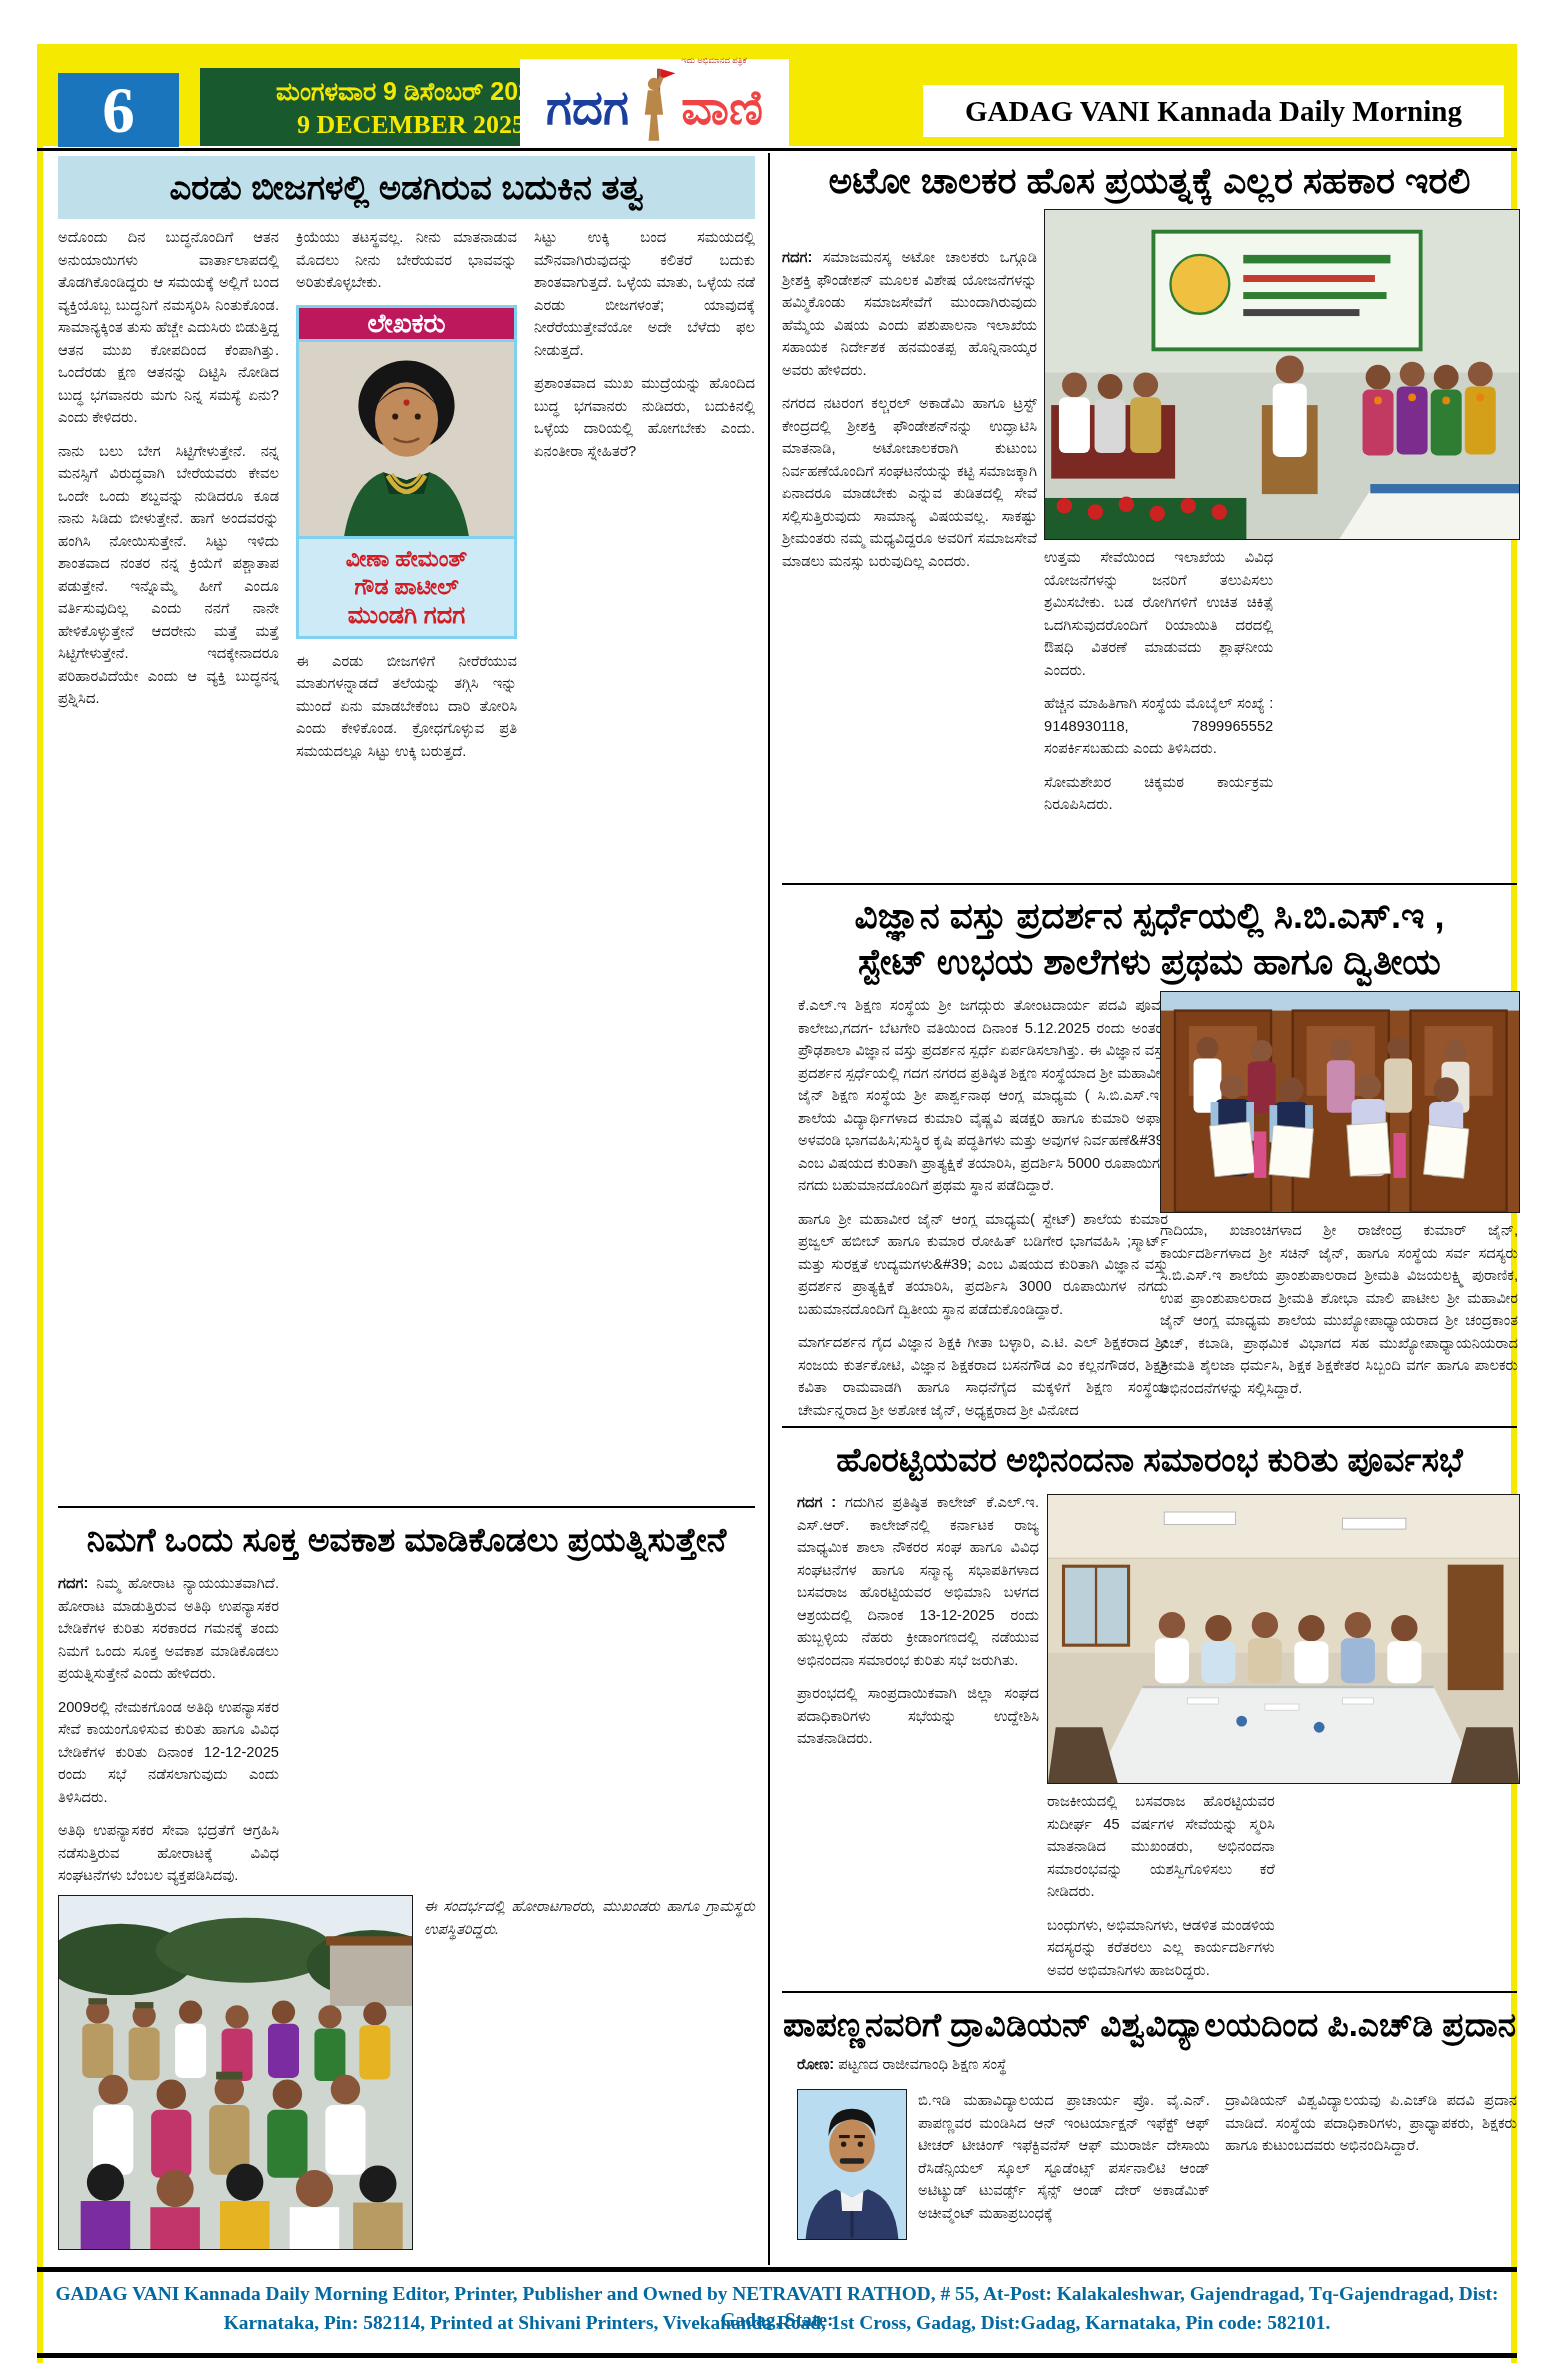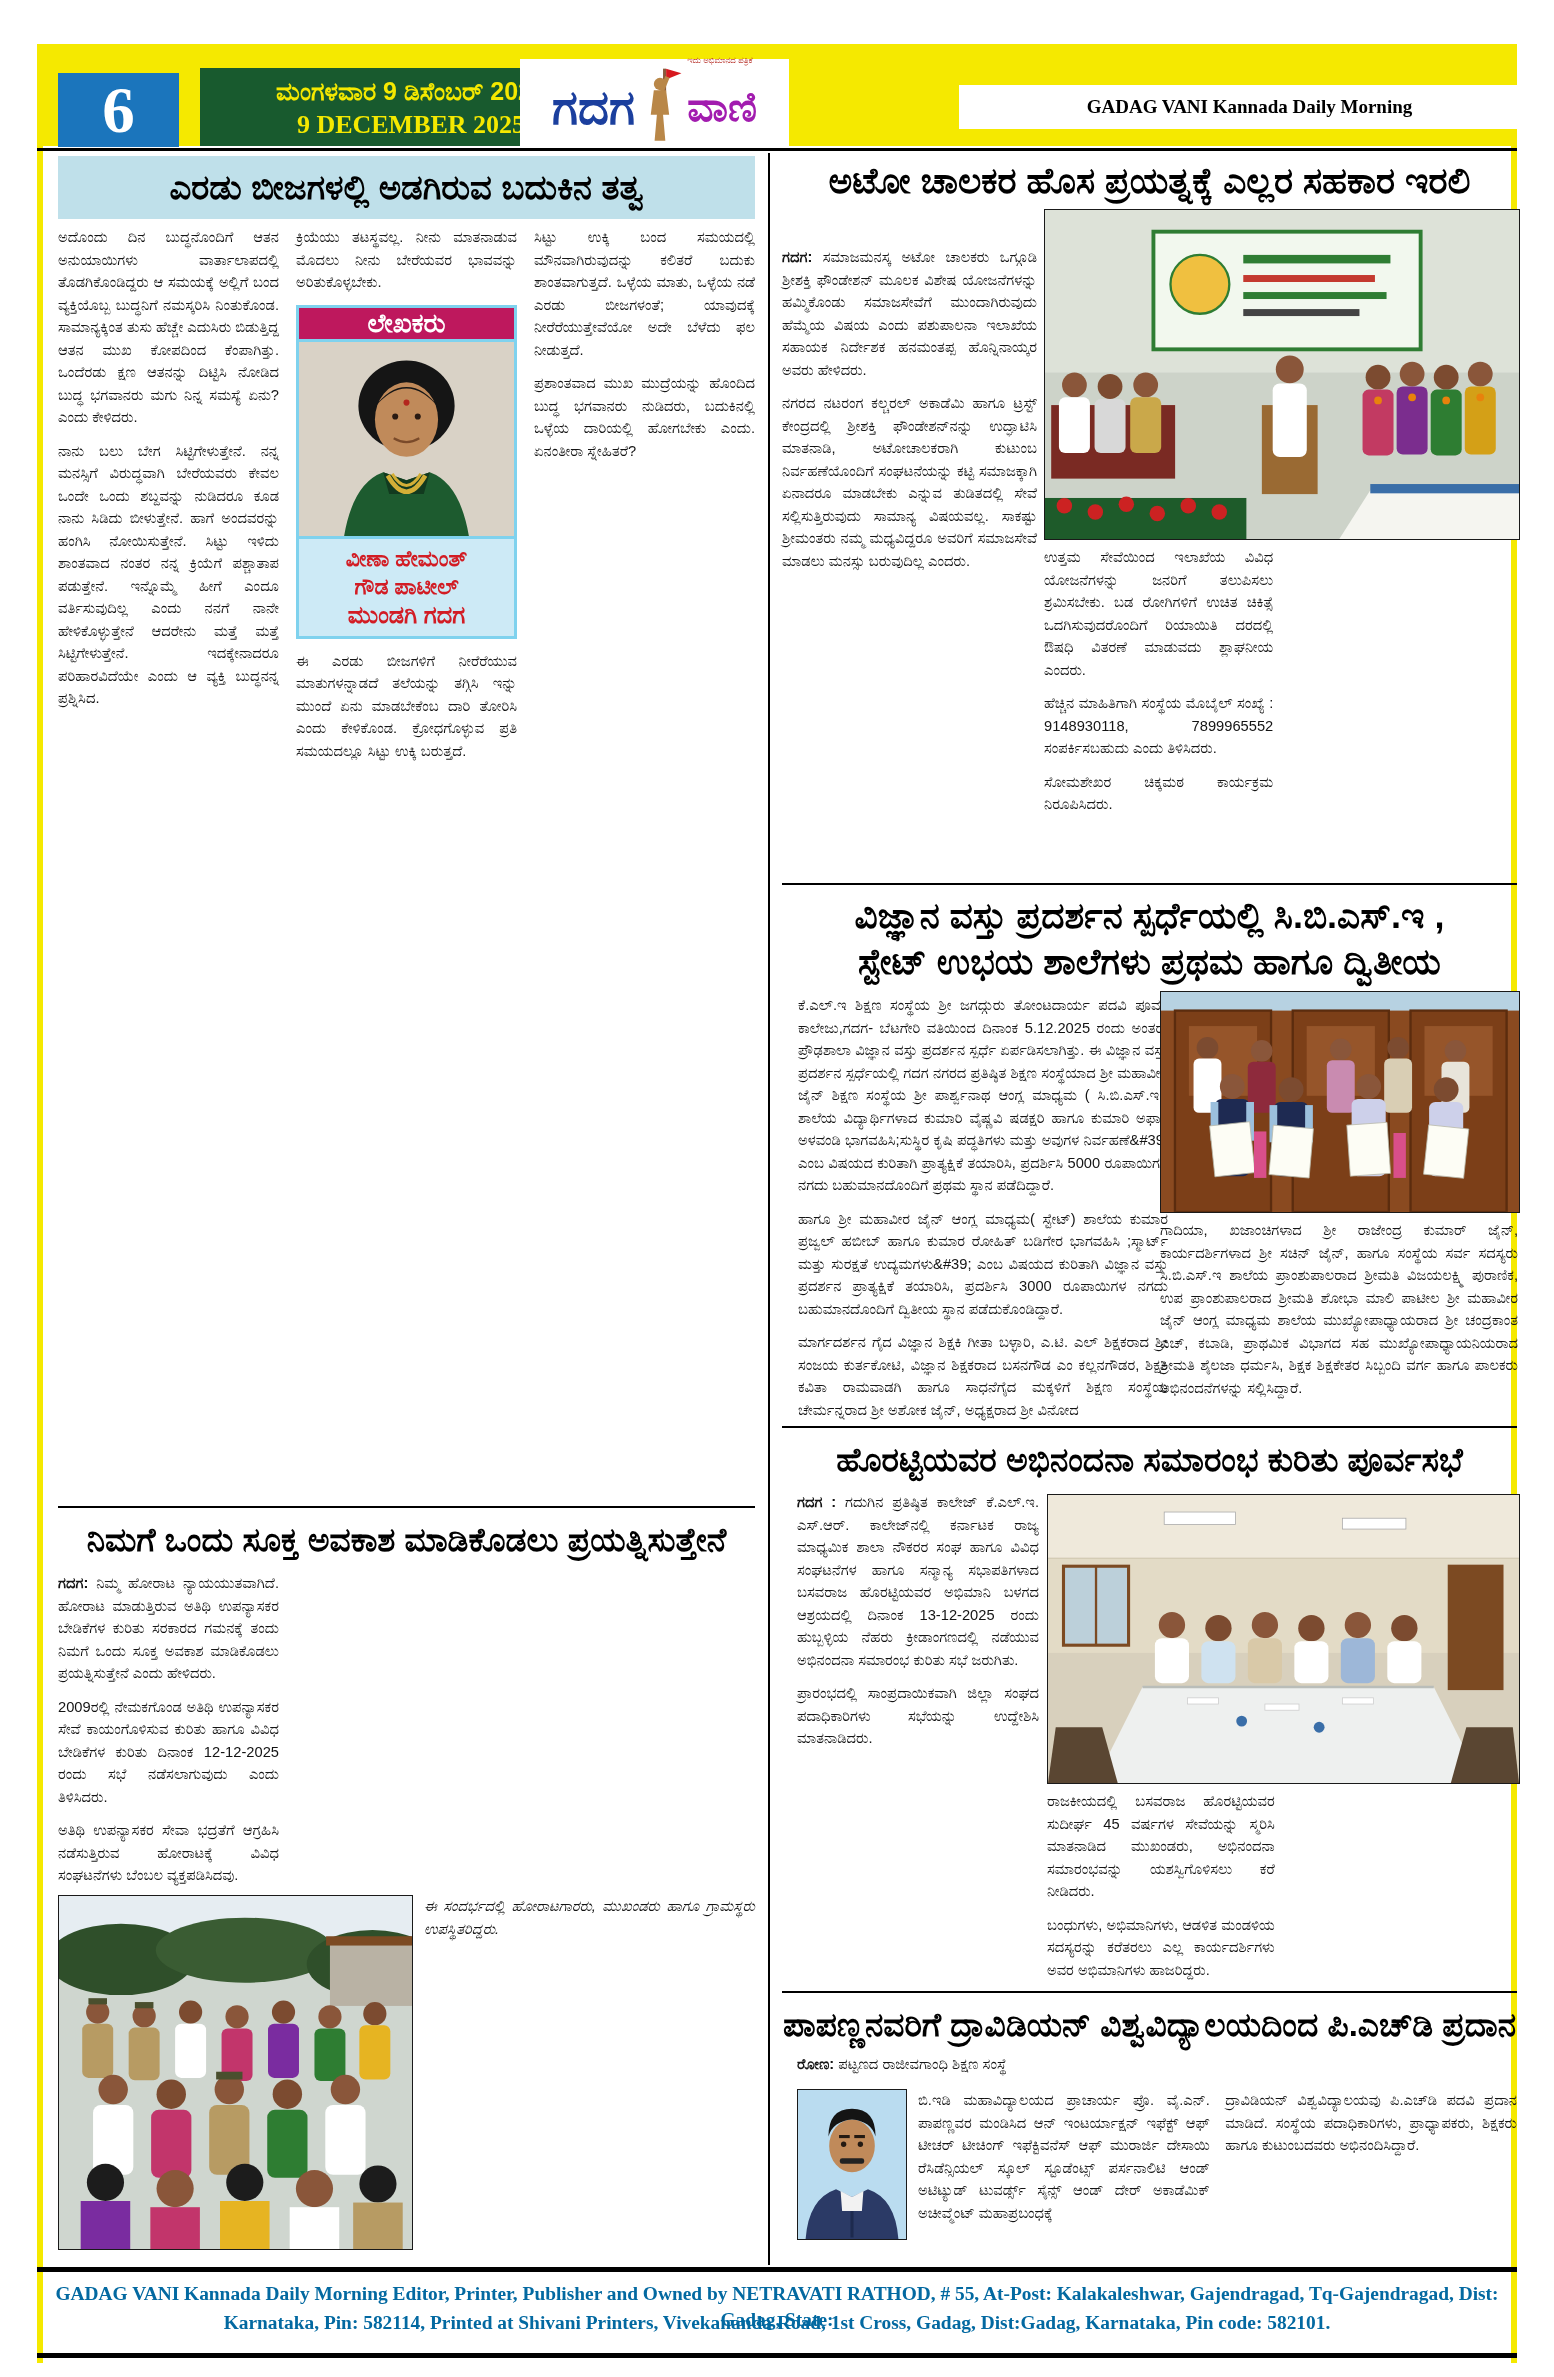--- a/index.html
+++ b/index.html
@@ -57,25 +57,25 @@
       <svg viewBox="0 0 56 100" style="width:43px;height:81px;">
         <rect x="30" y="2" width="4" height="30" fill="#8a5a3c"></rect>
         <polygon points="34,2 54,8 34,16" fill="#d7191f"></polygon>
         <circle cx="26" cy="22" r="8" fill="#b98748"></circle>
         <rect x="29" y="12" width="6" height="20" fill="#b98748" transform="rotate(22 32 22)"></rect>
         <path d="M18 30 L34 30 L38 62 L30 62 L33 96 L19 96 L22 62 L14 62 Z" fill="#b98748"></path>
       </svg>
     </span>
     <span style="position:relative;display:inline-block;">
       <span class="kn" style="position:absolute;top:-14px;left:0;width:100%;font-size:8.5px;color:#b3261e;white-space:nowrap;">ಇದು ಅಭಿಮಾನದ ಪತ್ರಿಕೆ</span>
-      <span class="kn" style="font-size:41px;font-weight:bold;color:#a21caf;line-height:77px;">ವಾಣಿ</span>
+      <span class="kn" style="font-size:48px;font-weight:bold;color:#ef4444;line-height:77px;">ವಾಣಿ</span>
     </span>
   </div>
 
-  <div id="masthead" class="abs serif" style="left:923px;top:85px;width:581px;height:44px;font-size:19px;font-weight:bold;color:#000;margin-left:36px;">GADAG VANI Kannada Daily Morning</div>
+  <div id="masthead" class="abs serif" style="left:923px;top:85px;width:581px;height:52px;font-size:29px;font-weight:bold;color:#000;">GADAG VANI Kannada Daily Morning</div>
 
   <div class="abs rule" style="left:37px;top:148px;width:1480px;height:3.1px;"></div>
   <div class="abs rule" style="left:768px;top:153px;width:2.3px;height:2112px;"></div>
 
   <div class="abs kn headline" style="left:58px;top:156px;width:697px;height:63px;background:#bfe0ea;font-size:34px;line-height:63px;">ಎರಡು ಬೀಜಗಳಲ್ಲಿ ಅಡಗಿರುವ ಬದುಕಿನ ತತ್ವ</div>
 
   <div class="abs colflex" style="left:58px;top:226px;width:697px;height:1274px;">
     <div class="kn body-text">
       <p>ಅದೊಂದು ದಿನ ಬುದ್ಧನೊಂದಿಗೆ ಆತನ ಅನುಯಾಯಿಗಳು ವಾರ್ತಾಲಾಪದಲ್ಲಿ ತೊಡಗಿಕೊಂಡಿದ್ದರು ಆ ಸಮಯಕ್ಕೆ ಅಲ್ಲಿಗೆ ಬಂದ ವ್ಯಕ್ತಿಯೊಬ್ಬ ಬುದ್ಧನಿಗೆ ನಮಸ್ಕರಿಸಿ ನಿಂತುಕೊಂಡ. ಸಾಮಾನ್ಯಕ್ಕಿಂತ ತುಸು ಹೆಚ್ಚೇ ಎದುಸಿರು ಬಿಡುತ್ತಿದ್ದ ಆತನ ಮುಖ ಕೋಪದಿಂದ ಕೆಂಪಾಗಿತ್ತು. ಒಂದೆರಡು ಕ್ಷಣ ಆತನನ್ನು ದಿಟ್ಟಿಸಿ ನೋಡಿದ ಬುದ್ಧ ಭಗವಾನರು ಮಗು ನಿನ್ನ ಸಮಸ್ಯೆ ಏನು? ಎಂದು ಕೇಳಿದರು.</p>
       <p>ನಾನು ಬಲು ಬೇಗ ಸಿಟ್ಟಿಗೇಳುತ್ತೇನೆ. ನನ್ನ ಮನಸ್ಸಿಗೆ ವಿರುದ್ಧವಾಗಿ ಬೇರೆಯವರು ಕೇವಲ ಒಂದೇ ಒಂದು ಶಬ್ದವನ್ನು ನುಡಿದರೂ ಕೂಡ ನಾನು ಸಿಡಿದು ಬೀಳುತ್ತೇನೆ. ಹಾಗೆ ಅಂದವರನ್ನು ಹಂಗಿಸಿ ನೋಯಿಸುತ್ತೇನೆ. ಸಿಟ್ಟು ಇಳಿದು ಶಾಂತವಾದ ನಂತರ ನನ್ನ ಕ್ರಿಯೆಗೆ ಪಶ್ಚಾತಾಪ ಪಡುತ್ತೇನೆ. ಇನ್ನೊಮ್ಮೆ ಹೀಗೆ ಎಂದೂ ವರ್ತಿಸುವುದಿಲ್ಲ ಎಂದು ನನಗೆ ನಾನೇ ಹೇಳಿಕೊಳ್ಳುತ್ತೇನೆ ಆದರೇನು ಮತ್ತೆ ಮತ್ತೆ ಸಿಟ್ಟಿಗೇಳುತ್ತೇನೆ. ಇದಕ್ಕೇನಾದರೂ ಪರಿಹಾರವಿದೆಯೇ ಎಂದು ಆ ವ್ಯಕ್ತಿ ಬುದ್ಧನನ್ನ ಪ್ರಶ್ನಿಸಿದ.</p>

